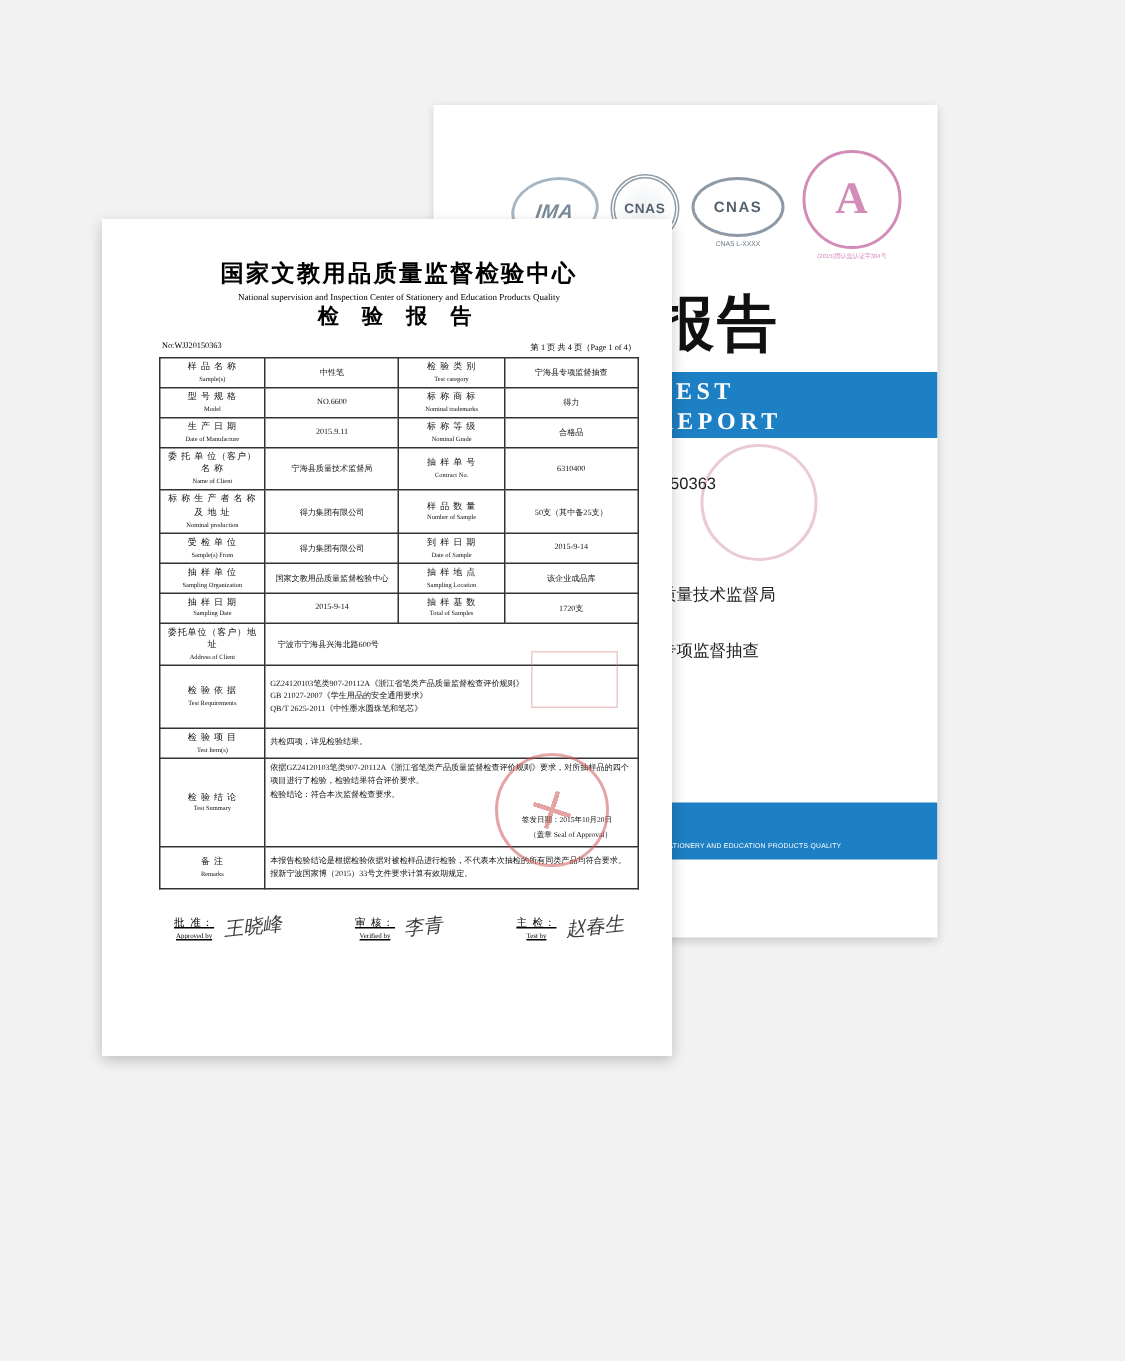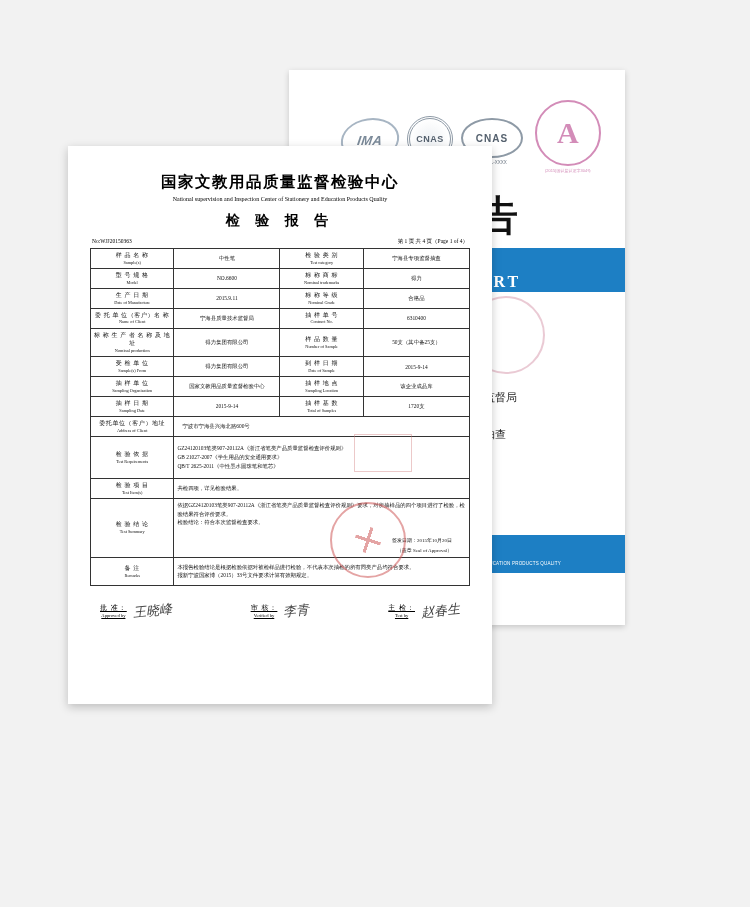--- a/index.html
+++ b/index.html
@@ -170,26 +170,26 @@
     letter-spacing: 0.2px;
     margin-top: 3px;
     line-height: 1.35;
   }
 
   
   .report {
     position: absolute;
     left: 68px;
     top: 146px;
-    width: 424px;
+    width: 380px;
     height: 558px;
     background: #ffffff;
     box-shadow: 0 3px 9px rgba(0,0,0,0.22);
     box-sizing: border-box;
-    padding: 26px 22px 10px 22px;
+    padding: 26px 22px 10px 38px;
     overflow: hidden;
   }
   .rpt-h1 {
     text-align: center;
     font-family: "Liberation Serif", serif;
     font-size: 15.5px;
     font-weight: bold;
     letter-spacing: 1.5px;
     color: #000;
   }
@@ -199,21 +199,20 @@
     font-size: 6px;
     margin-top: 3px;
     color: #000;
   }
   .rpt-h2 {
     text-align: center;
     font-family: "Liberation Serif", serif;
     font-size: 14px;
     font-weight: bold;
     letter-spacing: 6px;
-    margin-top: 10px;
   }
   .rpt-h2-en {
     text-align: center;
     font-family: "Liberation Serif", serif;
     font-size: 12px;
     font-weight: bold;
     letter-spacing: 1px;
     margin-top: 2px;
   }
   .rpt-meta {

